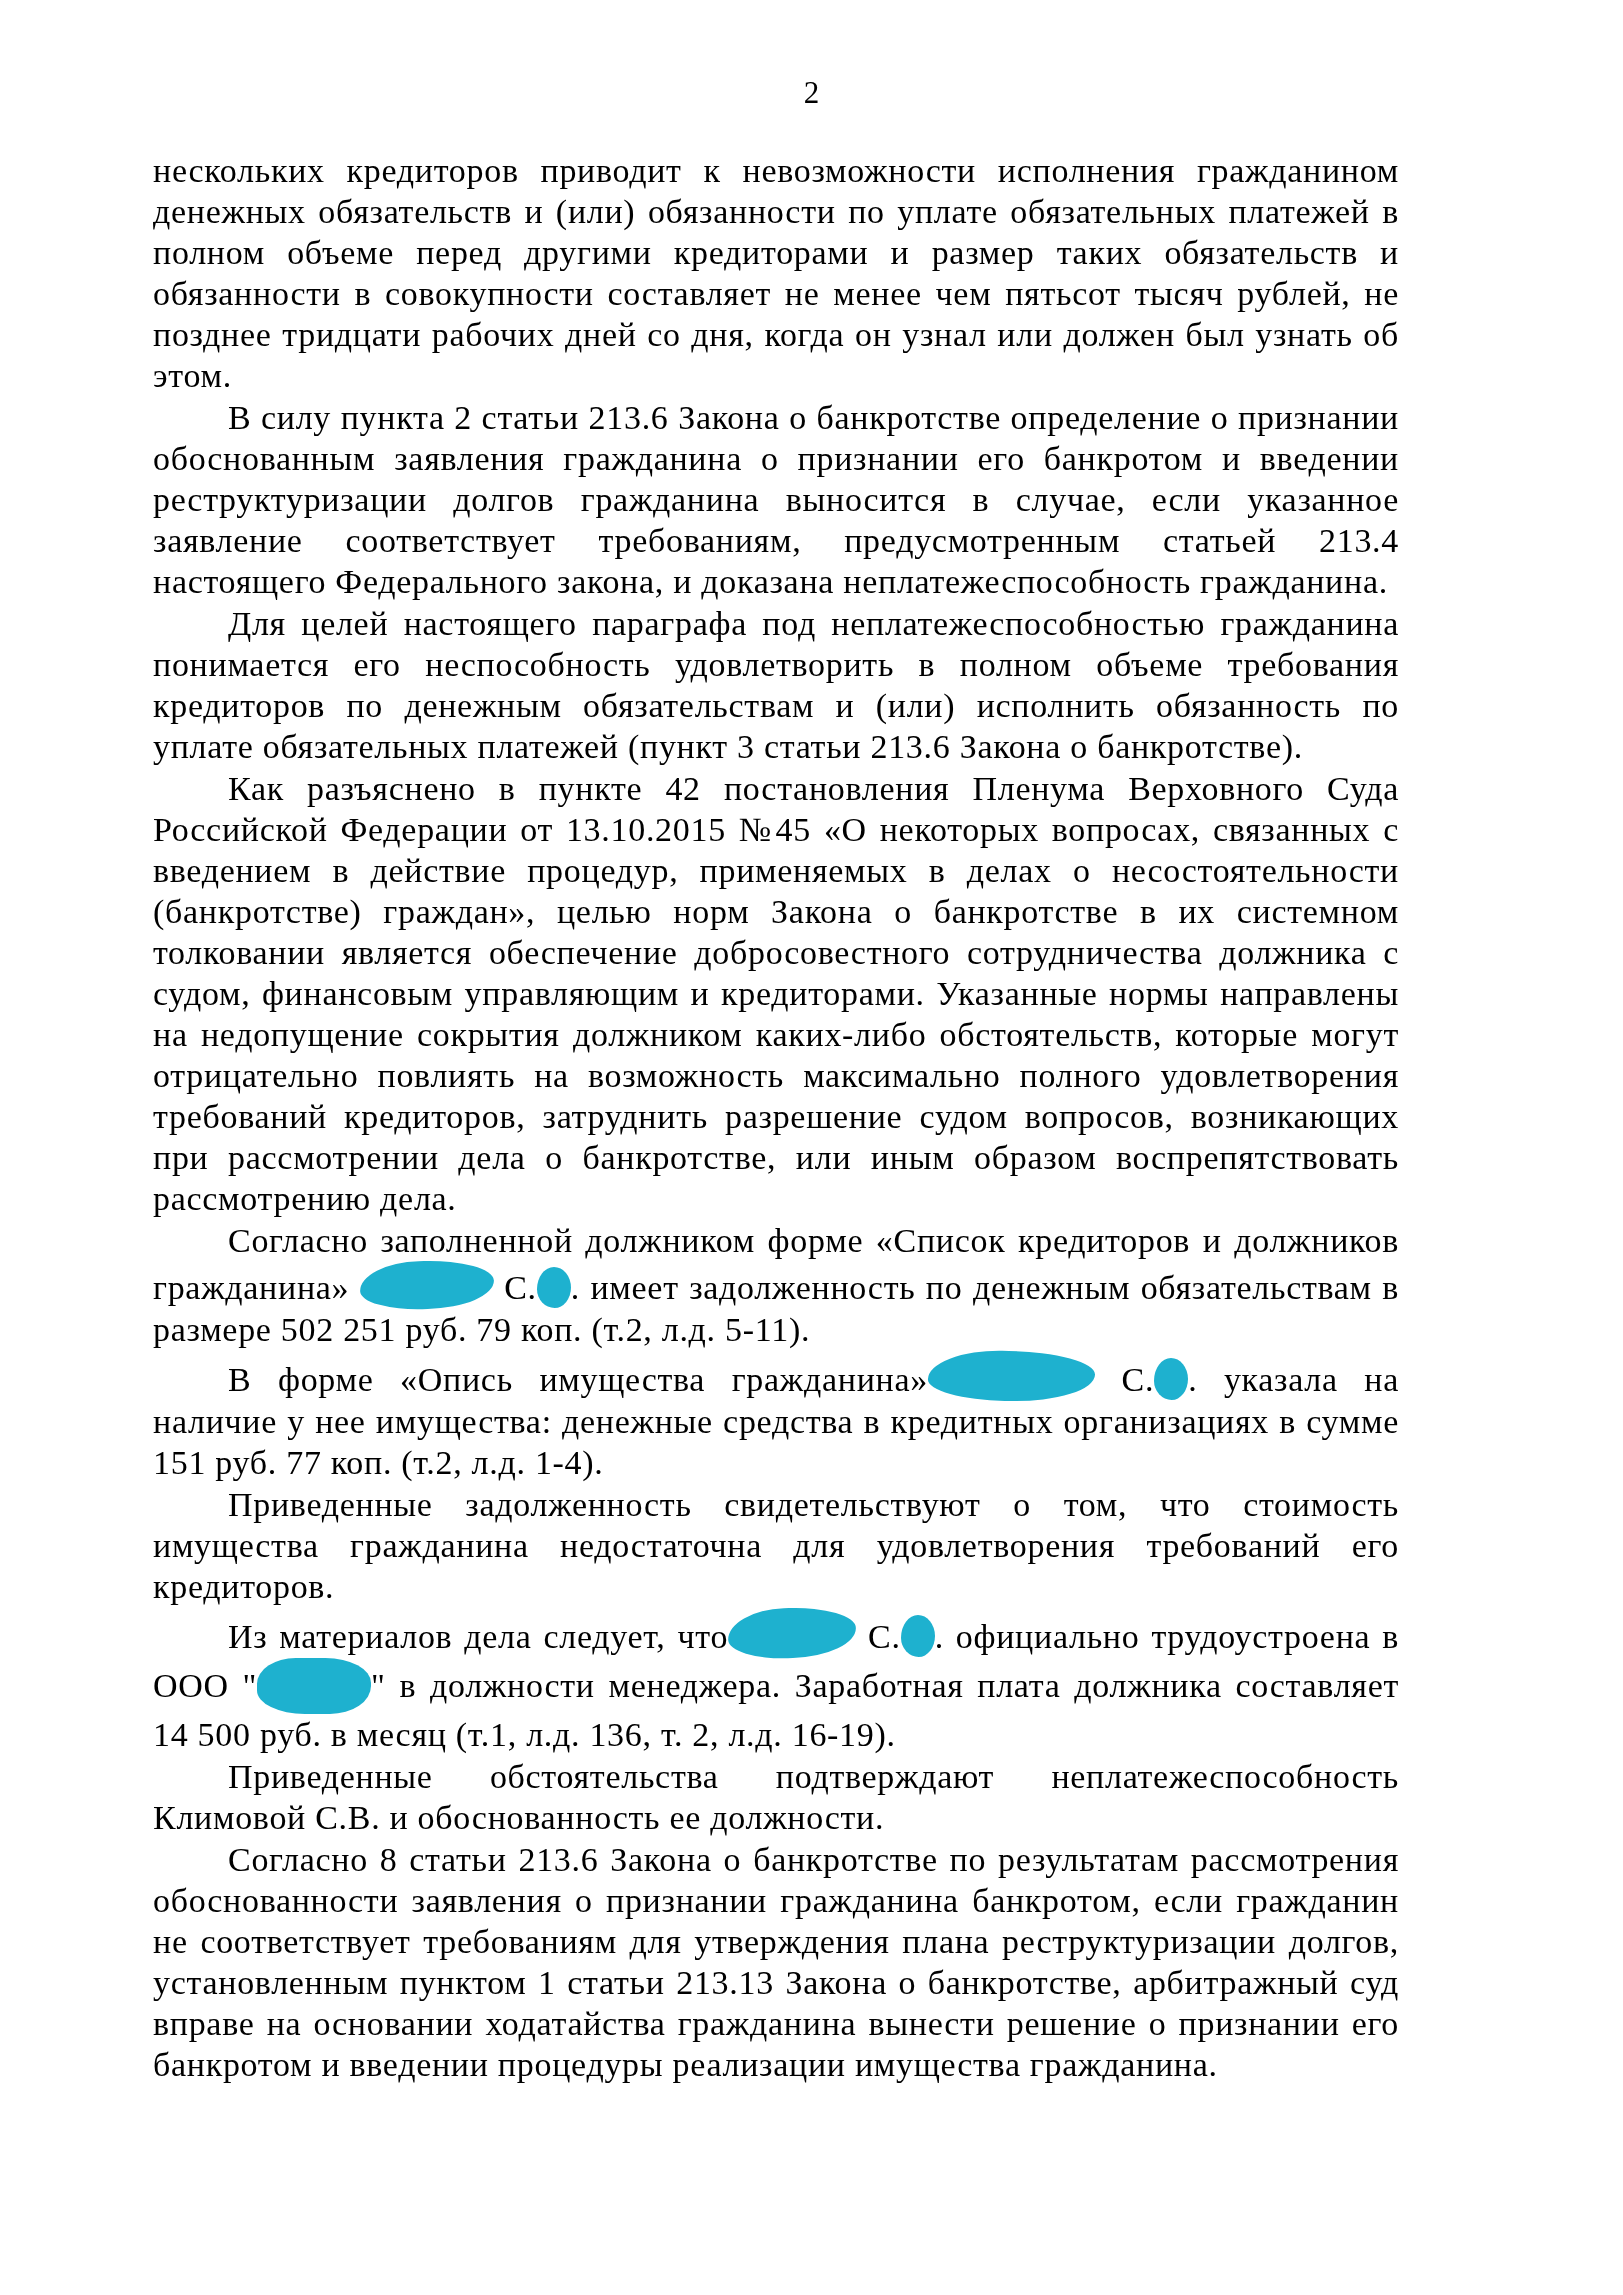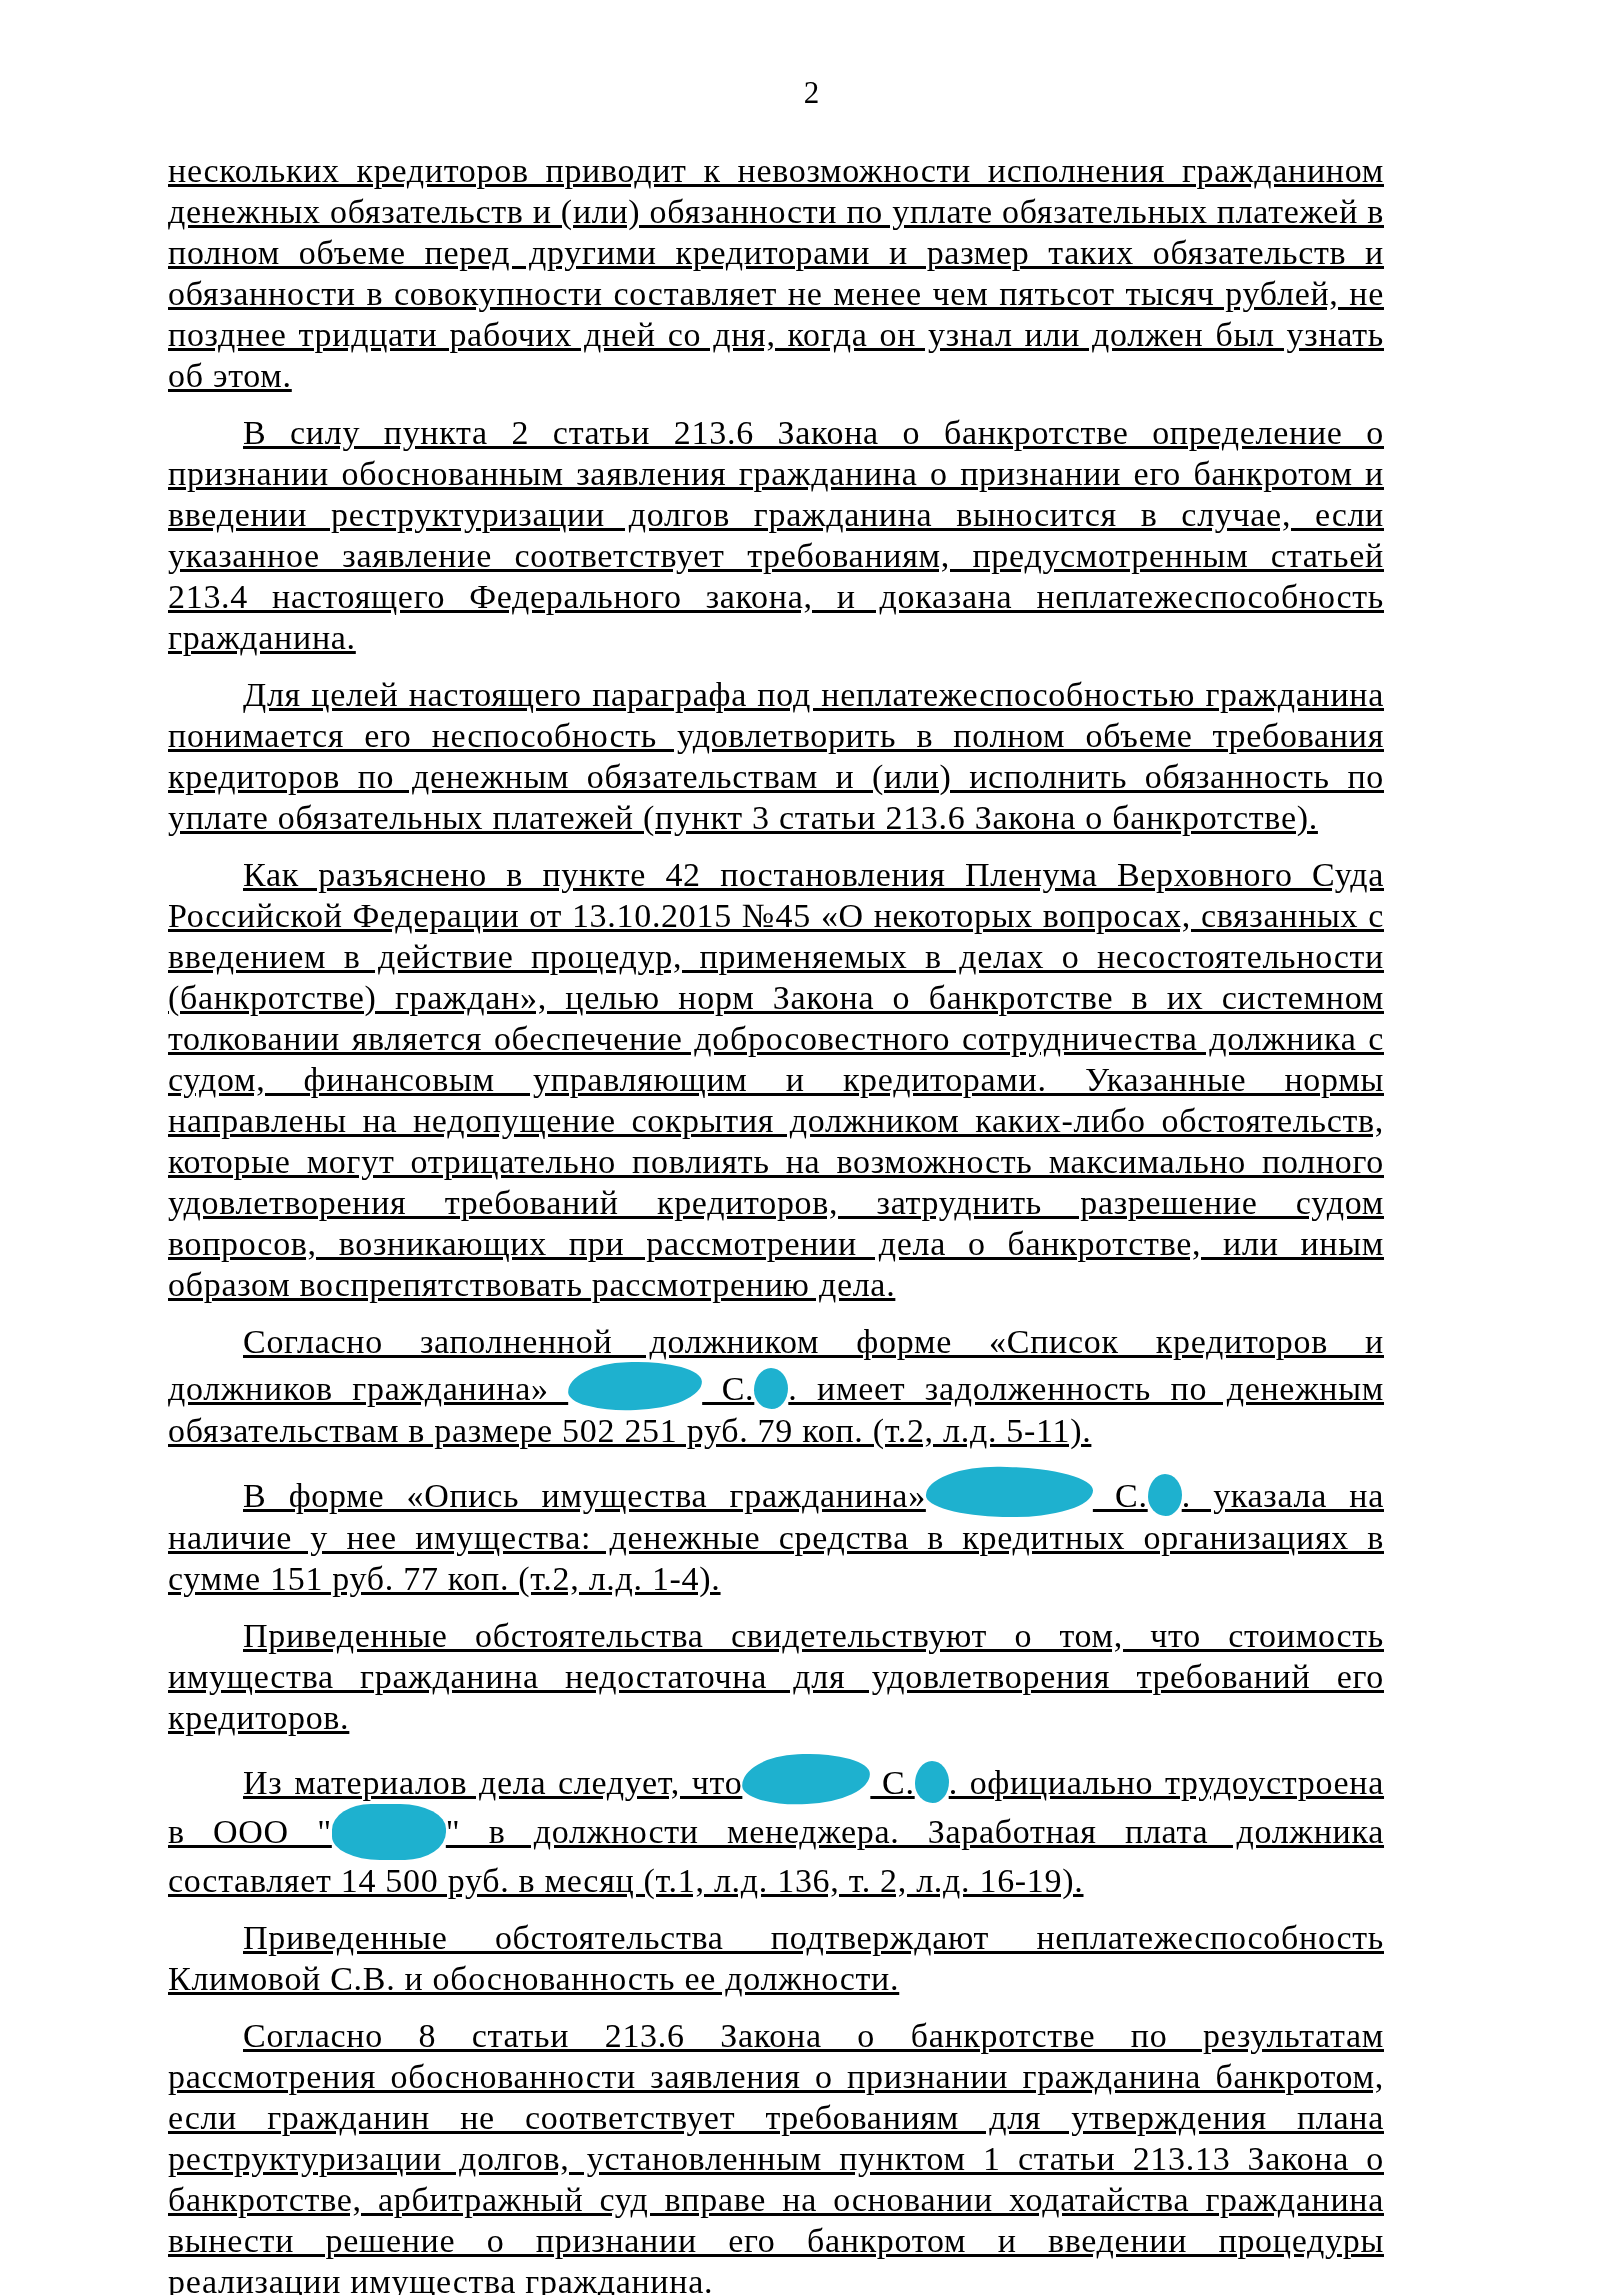--- a/index.html
+++ b/index.html
@@ -24,24 +24,23 @@
   }
   .doc-body {
     margin: 38px 223px 0 152px;
     font-size: 34px;
     line-height: 41px;
     letter-spacing: 0.7px;
     text-align: justify;
     text-justify: inter-word;
   }
   .para {
-    margin: 16px;
+    margin: 1px;
     padding: 0;
     text-indent: 75px;
-    text-decoration: underline;
   }
   .para.no-indent {
     text-indent: 0;
   }
   .redact {
     display: inline-block;
     vertical-align: -10.5px;
     line-height: 0;
   }
   .redact.blob {
@@ -63,19 +62,19 @@
   <div class="page-header">
     <span>2</span>
   </div>
   <div class="doc-body">
       <p class="para no-indent"><span>нескольких кредиторов приводит к невозможности исполнения гражданином денежных обязательств и (или) обязанности по уплате обязательных платежей в полном объеме перед другими кредиторами и размер таких обязательств и обязанности в совокупности составляет не менее чем пятьсот тысяч рублей, не позднее тридцати рабочих дней со дня, когда он узнал или должен был узнать об этом.</span></p>
       <p class="para"><span>В силу пункта 2 статьи 213.6 Закона о банкротстве определение о признании обоснованным заявления гражданина о признании его банкротом и введении реструктуризации долгов гражданина выносится в случае, если указанное заявление соответствует требованиям, предусмотренным статьей 213.4 настоящего Федерального закона, и доказана неплатежеспособность гражданина.</span></p>
       <p class="para"><span>Для целей настоящего параграфа под неплатежеспособностью гражданина понимается его неспособность удовлетворить в полном объеме требования кредиторов по денежным обязательствам и (или) исполнить обязанность по уплате обязательных платежей (пункт 3 статьи 213.6 Закона о банкротстве).</span></p>
       <p class="para"><span>Как разъяснено в пункте 42 постановления Пленума Верховного Суда Российской Федерации от 13.10.2015 №45 «О некоторых вопросах, связанных с введением в действие процедур, применяемых в делах о несостоятельности (банкротстве) граждан», целью норм Закона о банкротстве в их системном толковании является обеспечение добросовестного сотрудничества должника с судом, финансовым управляющим и кредиторами. Указанные нормы направлены на недопущение сокрытия должником каких-либо обстоятельств, которые могут отрицательно повлиять на возможность максимально полного удовлетворения требований кредиторов, затруднить разрешение судом вопросов, возникающих при рассмотрении дела о банкротстве, или иным образом воспрепятствовать рассмотрению дела.</span></p>
       <p class="para"><span>Согласно заполненной должником форме «Список кредиторов и должников гражданина» </span><span class="redact blob" style="width: 134px; height: 48px; background: rgb(30, 177, 207); transform: rotate(-1.5deg);"></span><span> С.</span><span class="redact oval" style="width: 34px; height: 41px; background: rgb(30, 177, 207);"></span><span>. имеет задолженность по денежным обязательствам в размере 502 251 руб. 79 коп. (т.2, л.д. 5-11).</span></p>
       <p class="para"><span>В форме «Опись имущества гражданина»</span><span class="redact blob" style="width: 167px; height: 50px; background: rgb(30, 177, 207); transform: rotate(1deg);"></span><span> С.</span><span class="redact oval" style="width: 34px; height: 42px; background: rgb(30, 177, 207);"></span><span>. указала на наличие у нее имущества: денежные средства в кредитных организациях в сумме 151 руб. 77 коп. (т.2, л.д. 1-4).</span></p>
-      <p class="para"><span>Приведенные обстоятельства свидетельствуют о том, что стоимость имущества гражданина недостаточна для удовлетворения требований его кредиторов.</span></p>
+      <p class="para"><span>Приведенные задолженность свидетельствуют о том, что стоимость имущества гражданина недостаточна для удовлетворения требований его кредиторов.</span></p>
       <p class="para"><span>Из материалов дела следует, что</span><span class="redact blob" style="width: 128px; height: 50px; background: rgb(30, 177, 207); transform: rotate(-2deg);"></span><span> С.</span><span class="redact oval" style="width: 34px; height: 42px; background: rgb(30, 177, 207);"></span><span>. официально трудоустроена в ООО "</span><span class="redact box" style="width: 114px; height: 56px; background: rgb(30, 177, 207);"></span><span>" в должности менеджера. Заработная плата должника составляет 14 500 руб. в месяц (т.1, л.д. 136, т. 2, л.д. 16-19).</span></p>
       <p class="para"><span>Приведенные обстоятельства подтверждают неплатежеспособность Климовой С.В. и обоснованность ее должности.</span></p>
       <p class="para"><span>Согласно 8 статьи 213.6 Закона о банкротстве по результатам рассмотрения обоснованности заявления о признании гражданина банкротом, если гражданин не соответствует требованиям для утверждения плана реструктуризации долгов, установленным пунктом 1 статьи 213.13 Закона о банкротстве, арбитражный суд вправе на основании ходатайства гражданина вынести решение о признании его банкротом и введении процедуры реализации имущества гражданина.</span></p>
     </div>
 </div>
 
 
 </body></html>

